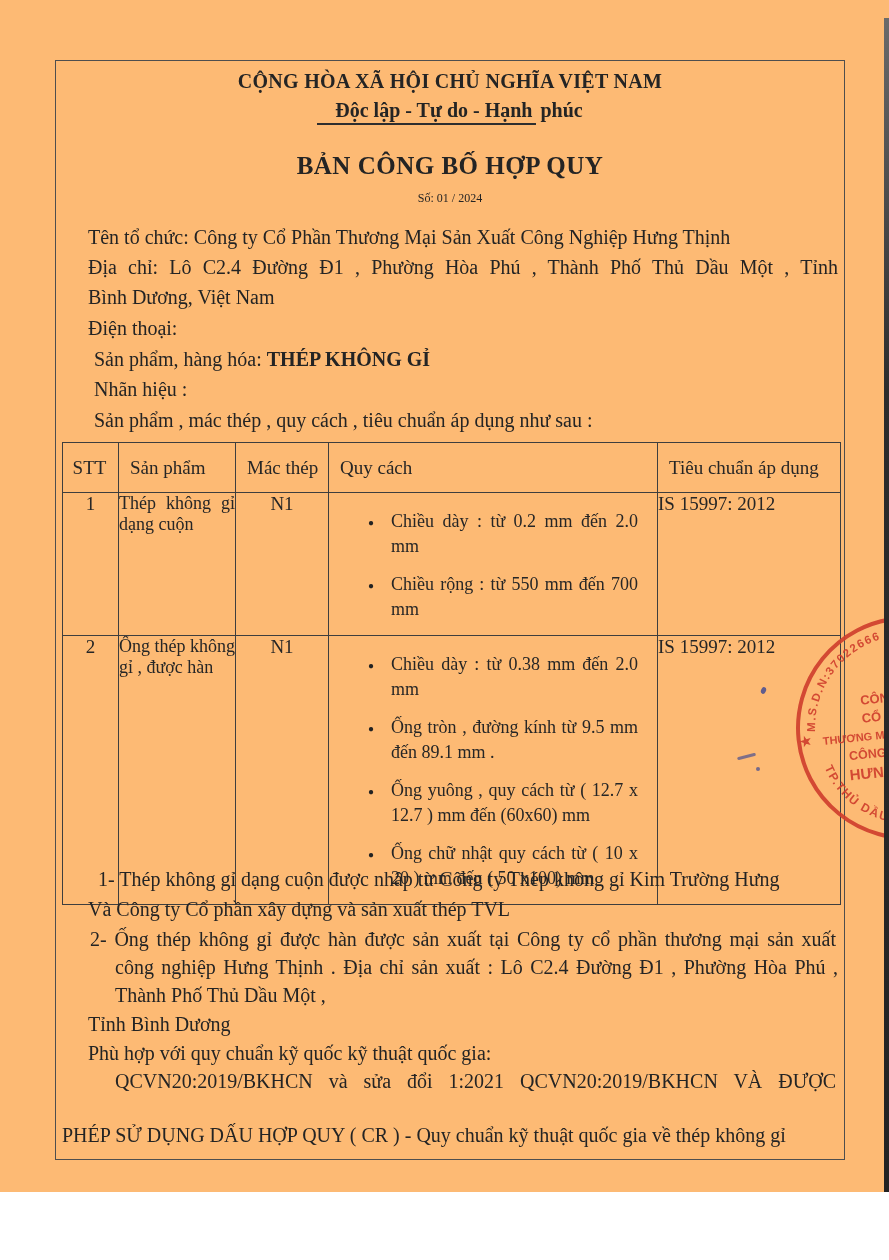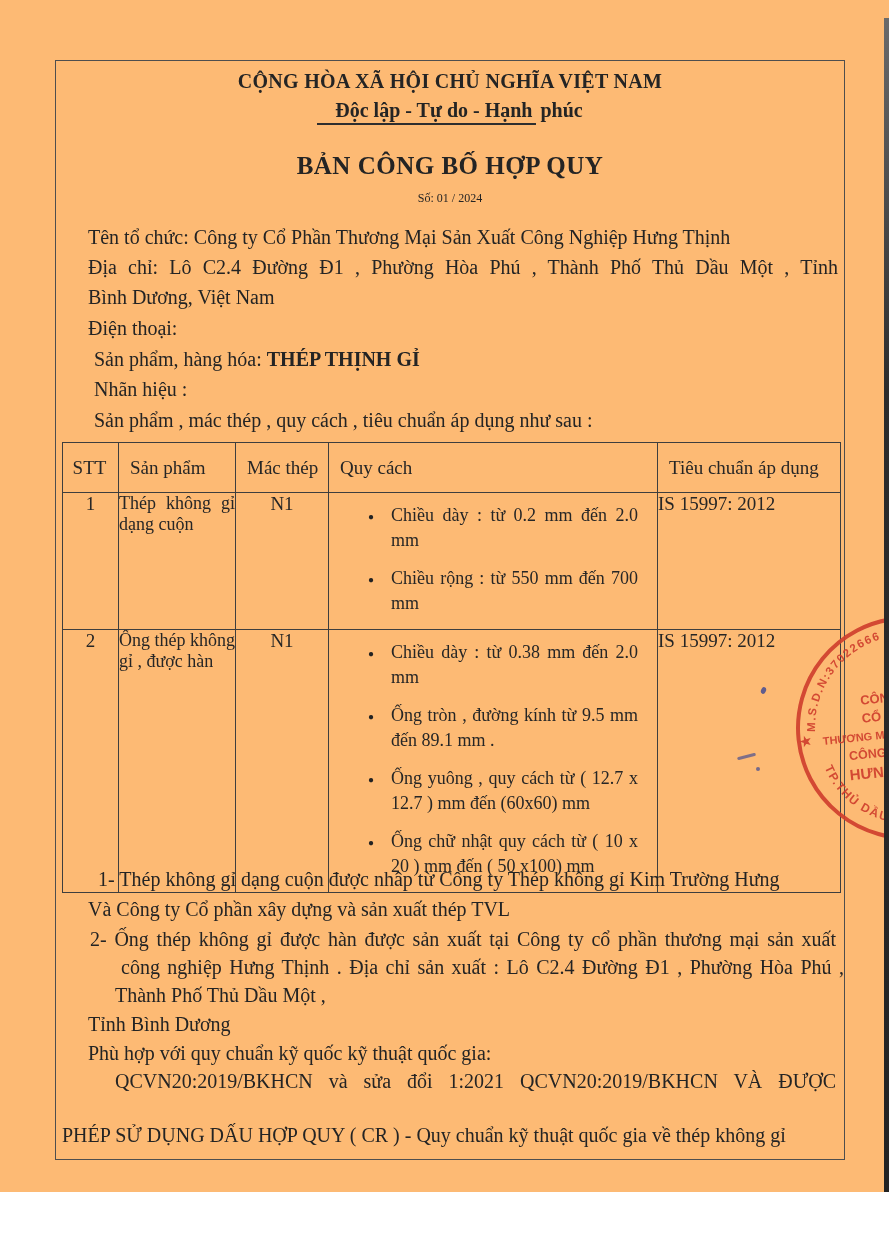--- a/index.html
+++ b/index.html
@@ -32,21 +32,21 @@
   table.spec td, table.spec th {
     border:1.5px solid #3e3e3e; vertical-align:top; font-weight:normal;
     padding:0; overflow:hidden;
   }
   tr.hdr th { height:45px; vertical-align:middle; text-align:left; padding:2px 4px 2px 11px; font-size:19px; }
   tr.hdr th.c { text-align:center; padding-left:2px; }
   td.stt { text-align:center; padding-top:12px; }
   td.sp  { padding:12px 10px 0 11px; font-size:18px; text-align:justify; }
   td.mt  { text-align:center; padding-top:12px; }
   td.tc  { padding:12px 6px 0 11px; }
-  td.qc ul { margin:10px 10px 0 0; padding:0 9px 0 62px; list-style:none; }
+  td.qc ul { margin:16px 10px 0 0; padding:0 9px 0 62px; list-style:none; }
   td.qc li {
     position:relative; font-size:18px; line-height:25px; text-align:justify;
     margin-bottom:13px;
   }
   td.qc li::before {
     content:"●"; position:absolute; left:-23px; top:1px; font-size:10px; color:#222;
   }
   .notes div { position:absolute; font-size:20px; line-height:26px; white-space:nowrap; }
   .notes .jw { white-space:normal; text-align:justify; text-align-last:justify; }
 
@@ -84,21 +84,21 @@
 
   <div class="abs centered nat-title">CỘNG HÒA XÃ HỘI CHỦ NGHĨA VIỆT NAM</div>
   <div class="abs centered motto"><span class="u">Độc lập - Tự do - Hạnh</span><span class="tail">phúc</span></div>
   <div class="abs centered doc-title">BẢN CÔNG BỐ HỢP QUY</div>
   <div class="abs centered doc-number">Số: 01 / 2024</div>
 
   <div class="abs bodyline" style="left:88px; top:224px;">Tên tổ chức: Công ty Cổ Phần Thương Mại Sản Xuất Công Nghiệp Hưng Thịnh</div>
   <div class="abs bodyline j" style="left:88px; top:254px; width:750px;">Địa chỉ: Lô C2.4 Đường Đ1 , Phường Hòa Phú , Thành Phố Thủ Dầu Một , Tỉnh</div>
   <div class="abs bodyline" style="left:88px; top:284px;">Bình Dương, Việt Nam</div>
   <div class="abs bodyline" style="left:88px; top:315px;">Điện thoại:</div>
-  <div class="abs bodyline" style="left:94px; top:346px;"><span>Sản phẩm, hàng hóa: </span><span class="bold">THÉP THỊNH GỈ</span></div>
+  <div class="abs bodyline" style="left:94px; top:346px;"><span>Sản phẩm, hàng hóa: </span><span class="bold">THÉP KHÔNG GỈ</span></div>
   <div class="abs bodyline" style="left:94px; top:376px;">Nhãn hiệu :</div>
   <div class="abs bodyline" style="left:94px; top:407px;">Sản phẩm , mác thép , quy cách , tiêu chuẩn áp dụng như sau :</div>
 
   <table class="spec">
     <colgroup>
       <col style="width:56px">
         <col style="width:117px">
         <col style="width:93px">
       <col style="width:329px">
         <col style="width:183px">
@@ -137,21 +137,21 @@
       </td>
       <td class="tc">IS 15997: 2012</td>
     </tr>
   </tbody>
     </table>
 
   <div class="notes">
     <div style="left:98px;  top:866px;">1-  Thép không gỉ dạng cuộn được nhâp từ Công ty Thép không gỉ Kim Trường Hưng</div>
     <div style="left:88px;  top:896px;">Và Công ty Cổ phần xây dựng và sản xuất thép TVL</div>
     <div class="jw" style="left:90px;  top:926px; width:746px;">2-  Ống thép không gỉ được hàn được sản xuất tại Công ty cổ phần thương mại sản xuất</div>
-    <div class="jw" style="left:121px; top:954px; width:723px;">công nghiệp Hưng Thịnh . Địa chỉ sản xuất : Lô C2.4 Đường Đ1 , Phường Hòa Phú ,</div>
+    <div class="jw" style="left:115px; top:954px; width:723px;">công nghiệp Hưng Thịnh . Địa chỉ sản xuất : Lô C2.4 Đường Đ1 , Phường Hòa Phú ,</div>
     <div style="left:115px; top:982px;">Thành Phố Thủ Dầu Một ,</div>
     <div style="left:88px;  top:1011px;">Tỉnh Bình Dương</div>
     <div style="left:88px;  top:1040px;">Phù hợp với quy chuẩn kỹ quốc kỹ thuật quốc gia:</div>
     <div class="jw" style="left:115px; top:1068px; width:721px;">QCVN20:2019/BKHCN  và  sửa  đổi  1:2021  QCVN20:2019/BKHCN  VÀ  ĐƯỢC</div>
     <div style="left:62px;  top:1096px;margin-top:26px;">PHÉP SỬ DỤNG DẤU HỢP QUY ( CR ) -  Quy chuẩn kỹ thuật quốc gia về thép không gỉ</div>
   </div>
 
   <svg class="stamp" viewBox="0 0 240 240">
     <defs>
       <path id="arcTop" d="M 27,120 A 93,93 0 0 1 213,120" fill="none"></path>

